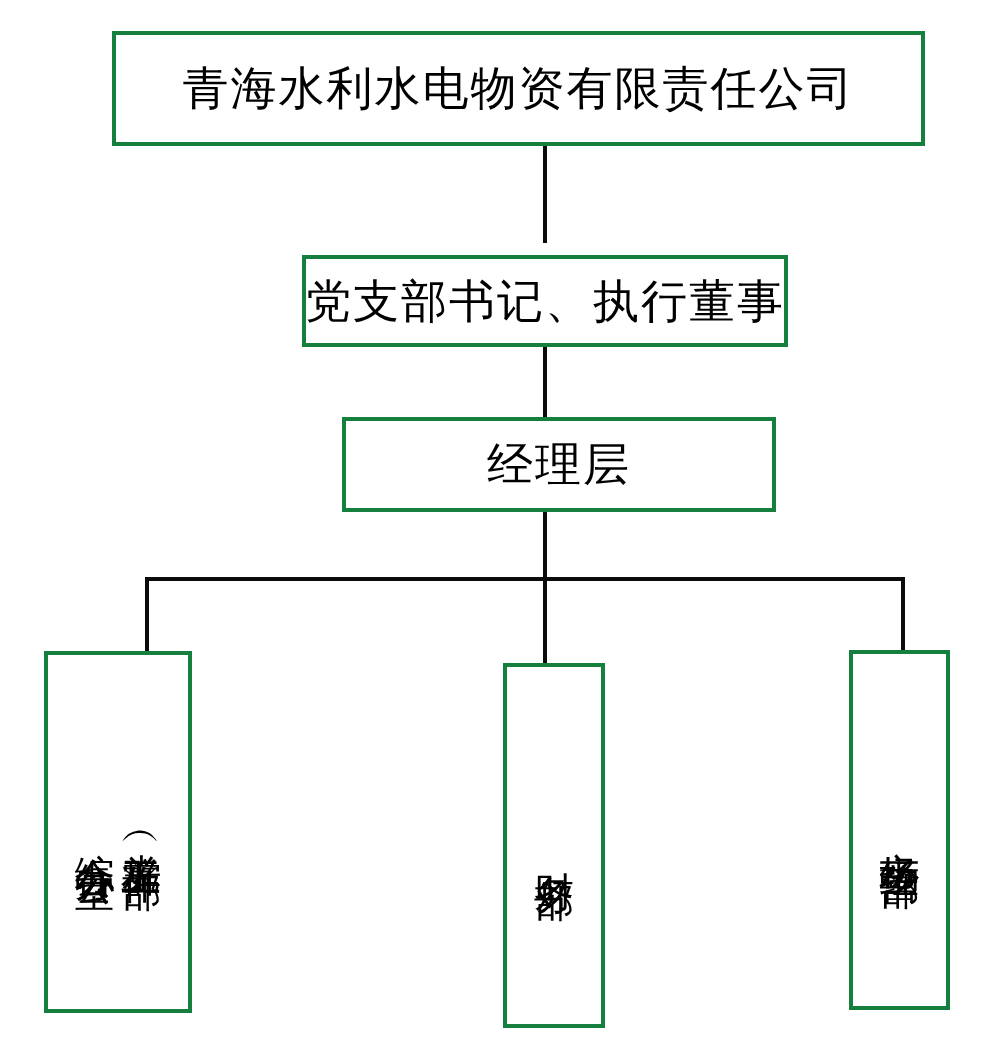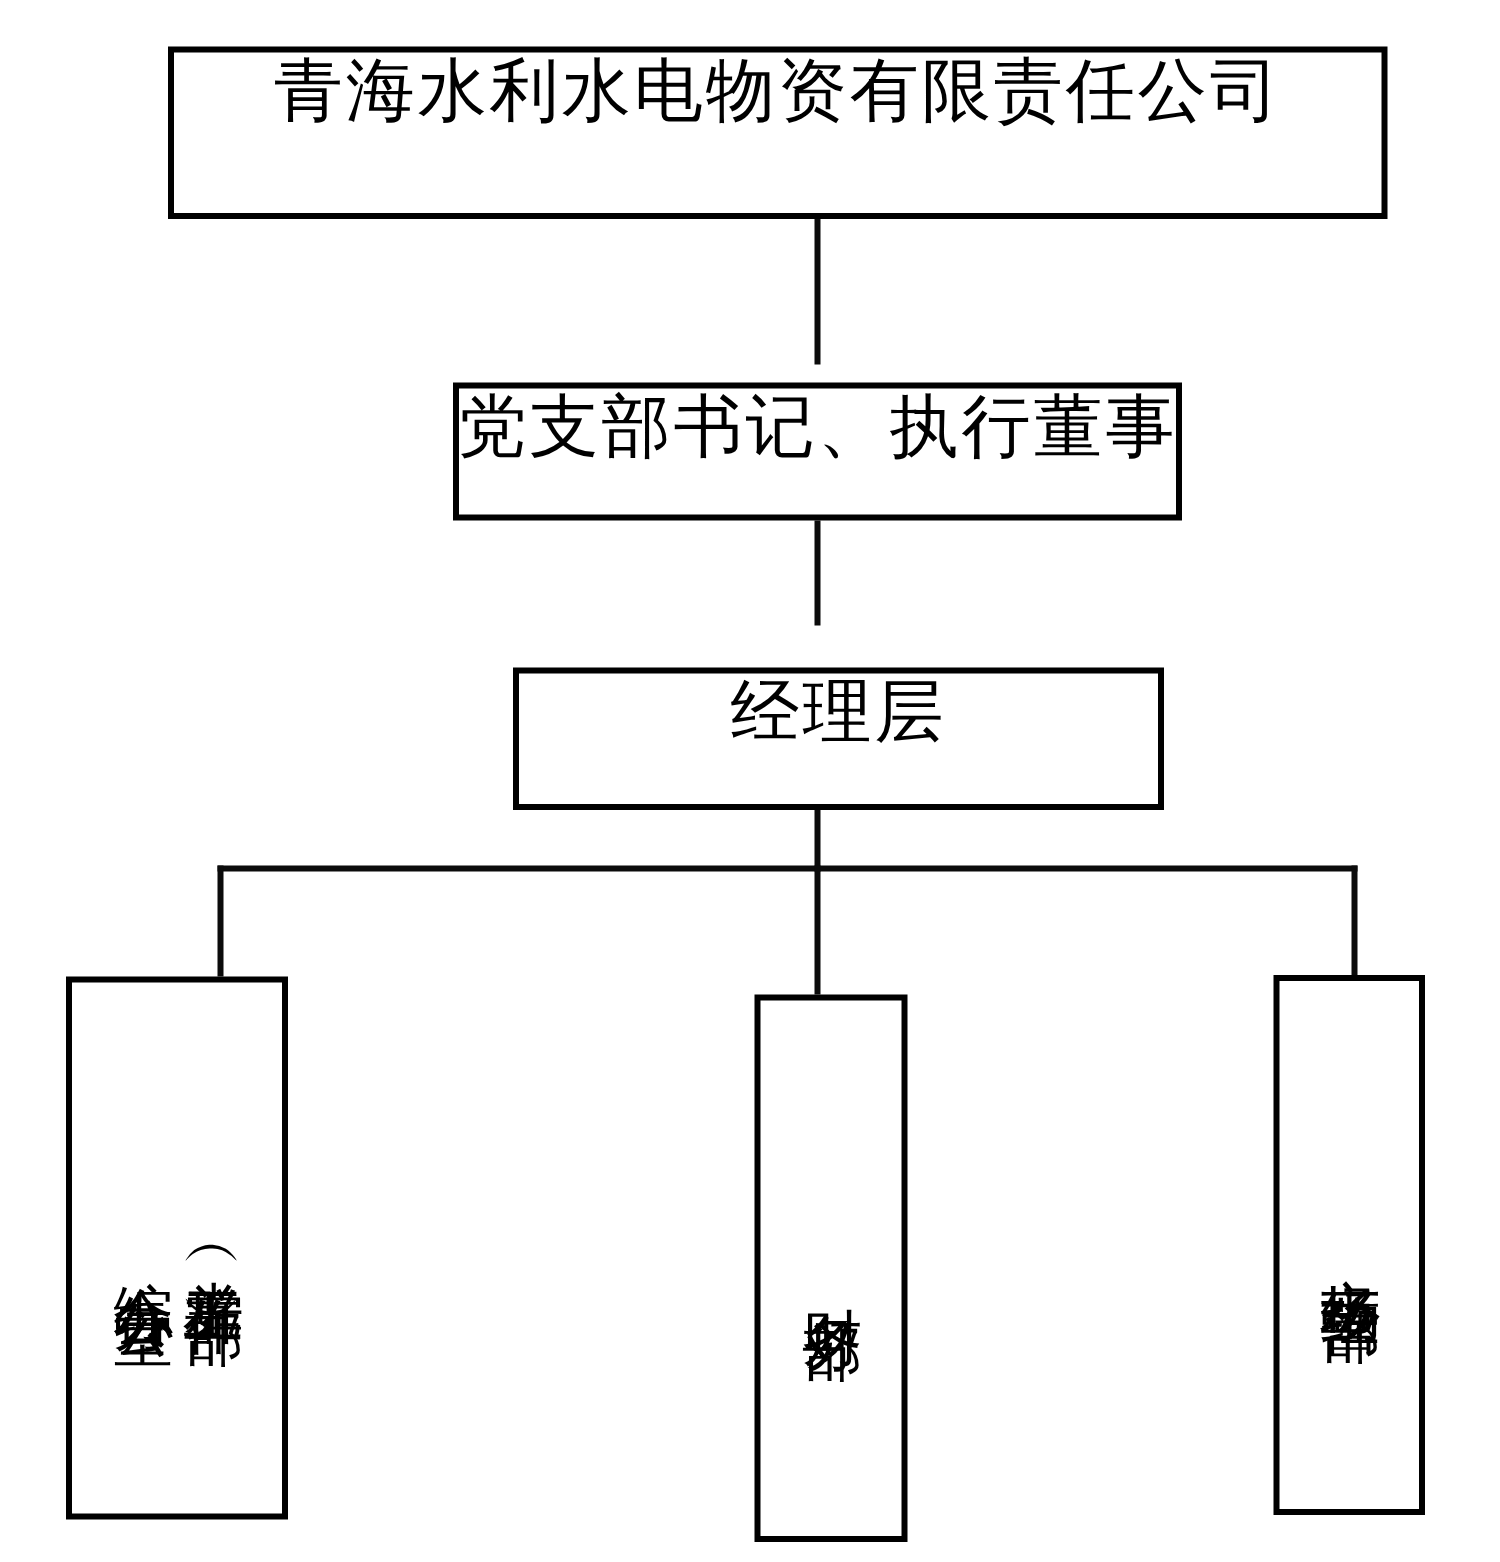--- a/index.html
+++ b/index.html
@@ -17,22 +17,23 @@
     width: 1000px;
     height: 1041px;
     background: #ffffff;
     overflow: hidden;
   }
   
   .node-box {
     position: absolute;
     box-sizing: border-box;
     background: #ffffff;
-    border: 4px solid #000000;
+    border: 4px solid #15803d;
     display: flex;
+    align-items: center;
     justify-content: center;
     z-index: 3;
   }
   .node-label-h {
     font-size: 46px;
     line-height: 1.1;
     letter-spacing: 2px;
     white-space: nowrap;
     font-weight: 400;
   }
@@ -76,21 +77,21 @@
   </div>
 
   <div class="conn conn-v" style="left:543px; top:146px; height:97px;"></div>
 
   <div class="node-box" style="left:302px; top:255px; width:486px; height:92px;">
     <span class="node-label-h">党支部书记、执行董事</span>
   </div>
 
   <div class="conn conn-v" style="left:543px; top:335px; height:82px;"></div>
 
-  <div class="node-box" style="left:342px; top:417px; width:434px; height:95px;margin-top:28px;">
+  <div class="node-box" style="left:342px; top:417px; width:434px; height:95px;">
     <span class="node-label-h">经理层</span>
   </div>
 
   <div class="conn conn-v" style="left:543px; top:512px; height:69px;"></div>
 
   <div class="conn conn-h" style="left:145px; top:577px; width:760px;"></div>
 
   <div class="conn conn-v" style="left:145px; top:577px; height:76px;"></div>
 
   <div class="conn conn-v" style="left:543px; top:577px; height:88px;"></div>

